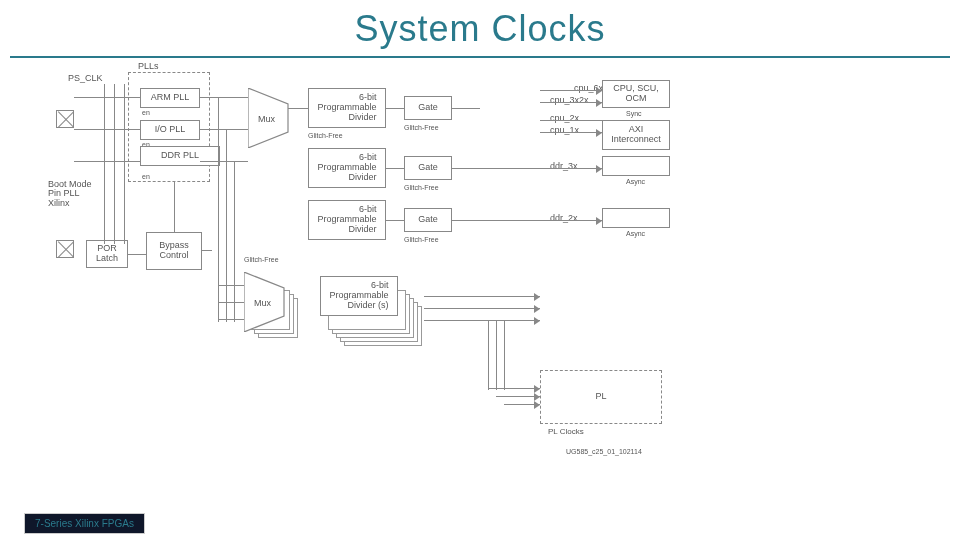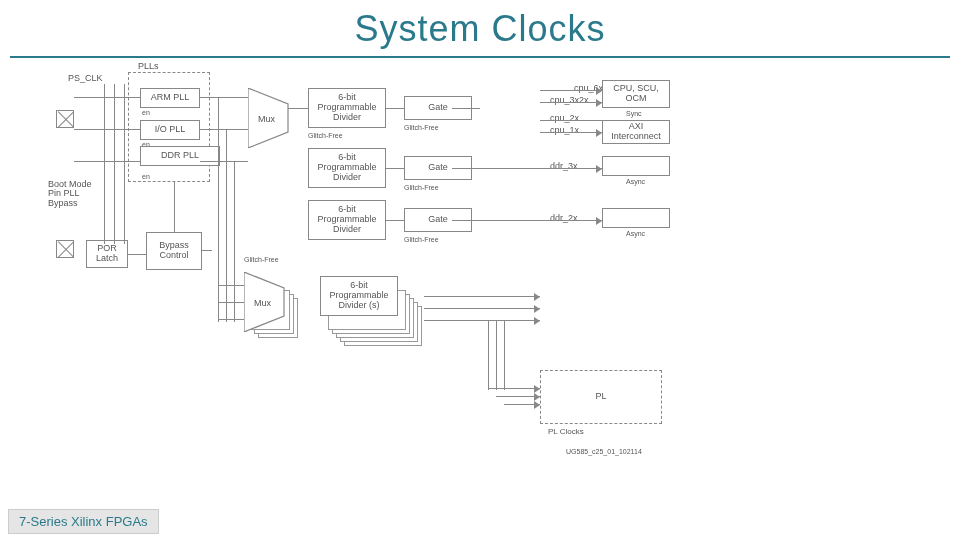--- a/index.html
+++ b/index.html
@@ -3,36 +3,36 @@
 <meta charset="utf-8">
 <style>
   * { box-sizing: border-box; margin: 0; padding: 0; }
   body { width: 960px; height: 540px; background: #fff; font-family: Arial, sans-serif; position: relative; overflow: hidden; }
   .title { text-align: center; font-size: 36px; color: #2a7a8c; font-weight: 400; padding-top: 8px; letter-spacing: 1px; }
   .title-underline { height: 2px; background: #2a7a8c; margin: 6px 10px 0; }
   .diagram { position: absolute; top: 70px; left: 68px; width: 825px; height: 405px; font-size: 9px; color: #555; }
   .box { position: absolute; border: 1.2px solid #888; background: #fff; display: flex; align-items: center; justify-content: center; text-align: center; line-height: 1.1; padding: 2px; }
   .lbl { position: absolute; font-size: 9px; color: #555; line-height: 1.05; }
   .pll-group { position: absolute; border: 1.2px dashed #888; }
-  .gate { width: 68px; height: 24px; }
-  .div6 { width: 78px; height: 40px; }
+  .gate { width: 48px; height: 24px; }
+  .div6 { width: 78px; height: 40px; text-align: right; }
   .crgate { width: 60px; height: 40px; }
   .line { position: absolute; background: #888; }
   .lineh { height: 1px; }
   .linev { width: 1px; }
   .xicon { position: absolute; border: 1px solid #888; width: 18px; height: 18px; }
   .xicon::before, .xicon::after { content: ""; position: absolute; top: 50%; left: -2px; width: 22px; height: 1px; background: #888; }
   .xicon::before { transform: rotate(45deg); }
   .xicon::after { transform: rotate(-45deg); }
   .arrowr { position: absolute; width: 0; height: 0; border-left: 6px solid #888; border-top: 4px solid transparent; border-bottom: 4px solid transparent; }
   .en { position: absolute; font-size: 7px; }
   .stack { position: absolute; }
   .stack > div { position: absolute; border: 1px solid #999; background: #fff; }
   .footer { position: absolute; bottom: 0; left: 0; width: 960px; height: 28px; display: flex; align-items: center; }
-  .foot-left { background: #e5e5e5; color: #2a7a8c; font-size: 13px; padding: 4px 10px; border: 1px solid #ccc; position: absolute; left: 8px; bottom: 6px; }
+  .foot-left { background: #0f172a; color: #2a7a8c; font-size: 10px; padding: 4px 10px; border: 1px solid #ccc; position: absolute; left: 24px; bottom: 6px; }
   .foot-bar { position: absolute; left: 130px; right: 0; bottom: 0; height: 26px; background: #2a7a8c; display: flex; align-items: center; justify-content: space-between; padding: 0 14px; color: #fff; font-size: 10px; }
   .mux { position: absolute; }
 </style>
 </head>
 <body>
 
 <div class="title">System Clocks</div>
 <div class="title-underline"></div>
 
 <div class="diagram">
@@ -51,21 +51,21 @@
       <span>I/O PLL</span>
     </div>
   <div class="en" style="left:74px;top:71px">en</div>
   <div class="box" style="left:72px;top:76px;width:80px;height:20px">
       <span>DDR PLL</span>
     </div>
   <div class="en" style="left:74px;top:103px">en</div>
 
   <div class="lbl" style="left:-20px;top:110px;white-space:pre">Boot Mode
 Pin PLL
-Bypass</div>
+Xilinx</div>
 
   <div class="box" style="left:18px;top:170px;width:42px;height:28px;white-space:pre"><span>POR
 Latch</span></div>
 
   <div class="box" style="left:78px;top:162px;width:56px;height:38px;white-space:pre"><span>Bypass
 Control</span></div>
 
 
   <svg class="mux" style="left:180px;top:18px" width="46" height="60">
     <polygon points="0,0 0,60 40,44 40,16" fill="#fff" stroke="#888" stroke-width="1.2"></polygon>
@@ -84,21 +84,21 @@
 
   <div class="lbl" style="left:506px;top:14px">cpu_6x4x</div>
   <div class="lbl" style="left:482px;top:26px">cpu_3x2x</div>
   <div class="lbl" style="left:482px;top:44px">cpu_2x</div>
   <div class="lbl" style="left:482px;top:56px">cpu_1x</div>
 
   <div class="box" style="left:534px;top:10px;width:68px;height:28px;white-space:pre"><span>CPU, SCU,
 OCM</span></div>
   <div class="lbl" style="left:558px;top:40px;font-size:7px">Sync</div>
 
-  <div class="box" style="left:534px;top:50px;width:68px;height:24px;white-space:pre"><span>AXI
+  <div class="box" style="left:534px;top:50px;width:68px;height:30px;white-space:pre"><span>AXI
 Interconnect</span></div>
 
   <div class="box div6" style="left:240px;top:78px;white-space:pre"><span>6-bit
 Programmable
 Divider</span></div>
   <div class="box gate" style="left:336px;top:86px">
       <span>Gate</span>
     </div>
   <div class="lbl" style="left:336px;top:114px;font-size:7px">Glitch-Free</div>
   <div class="lbl" style="left:482px;top:92px">ddr_3x</div>

